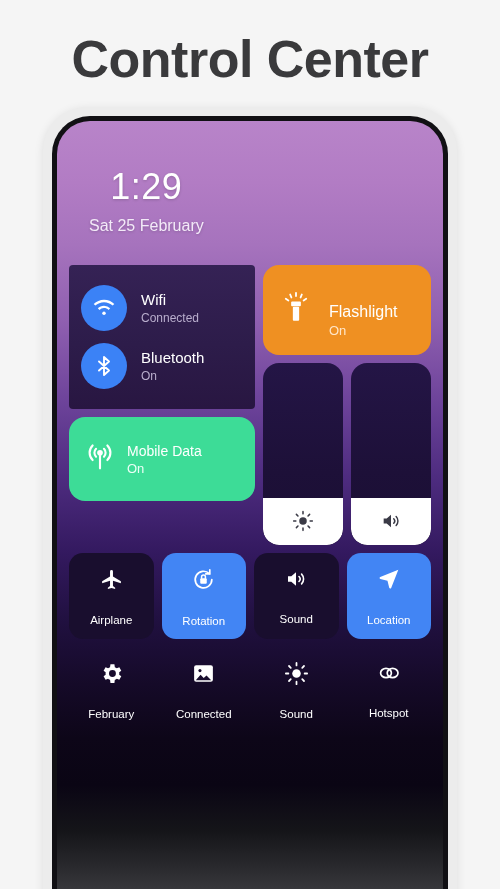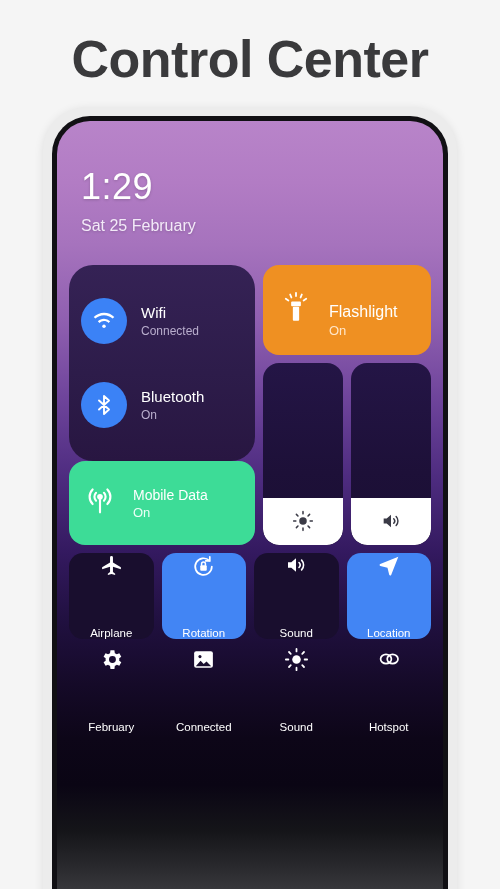--- a/index.html
+++ b/index.html
@@ -63,23 +63,24 @@
         #0d0618 80%,
         #0a0514 86%,
         #151519 92%,
         #2b2b2f 97%,
         #3a3a3e 100%);
   }
 
   
   .clock-block {
     position: absolute;
-    left: 24px;
+    left: 32px;
     top: 48px;
     color: #ffffff;
+    text-align: center;
   }
   .clock-time {
     font-size: 36px;
     font-weight: normal;
     line-height: 1;
     letter-spacing: 0.5px;
     text-shadow: 0 1px 3px rgba(0,0,0,0.18);
   }
   .clock-date {
     margin-top: 12px;
@@ -99,23 +100,23 @@
   .row-top {
     display: flex;
     gap: 8px;
   }
   .col-left  { width: 186px; flex: none; }
   .col-right { flex: 1; }
 
   
   .conn-card {
     background: linear-gradient(180deg, #352255 0%, #2d1c4a 55%, #281641 100%);
-    border-radius: 24px;
+    border-radius: 4px;
     padding: 14px 12px;
-    height: 196px;
+    height: 144px;
     display: flex;
     flex-direction: column;
     justify-content: space-around;
   }
   .conn-row {
     display: flex;
     align-items: center;
     gap: 14px;
   }
   .icon-circle {
@@ -134,26 +135,27 @@
     line-height: 1.25;
   }
   .conn-text .t2 {
     color: #b9aecd;
     font-size: 12px;
     margin-top: 2px;
   }
 
   
   .mobile-data {
+    margin-top: 8px;
     background: #3ddc97;
     border-radius: 16px;
     height: 84px;
     display: flex;
     align-items: center;
-    gap: 16px;
+    gap: 10px;
     padding: 0 14px;
   }
   .mobile-data .md-icon { flex: none; }
   .mobile-data .t1 { color: #ffffff; font-size: 14px; line-height: 1.3; }
   .mobile-data .t2 { color: #eafff6; font-size: 13px; }
 
   
   .flashlight {
     background: #ef9022;
     border-radius: 16px;
@@ -197,21 +199,21 @@
     display: grid;
     grid-template-columns: repeat(4, 1fr);
     gap: 8px;
   }
   .toggle {
     height: 86px;
     border-radius: 14px;
     display: flex;
     flex-direction: column;
     align-items: center;
-    justify-content: space-between;
+    justify-content: center;
     gap: 22px;
     background: #190e2e;
   }
   .toggle.active { background: #4285f4; }
   .toggle .tlabel {
     font-size: 11.5px;
     color: #ffffff;
   }
   .toggle svg { display: block; }
 

